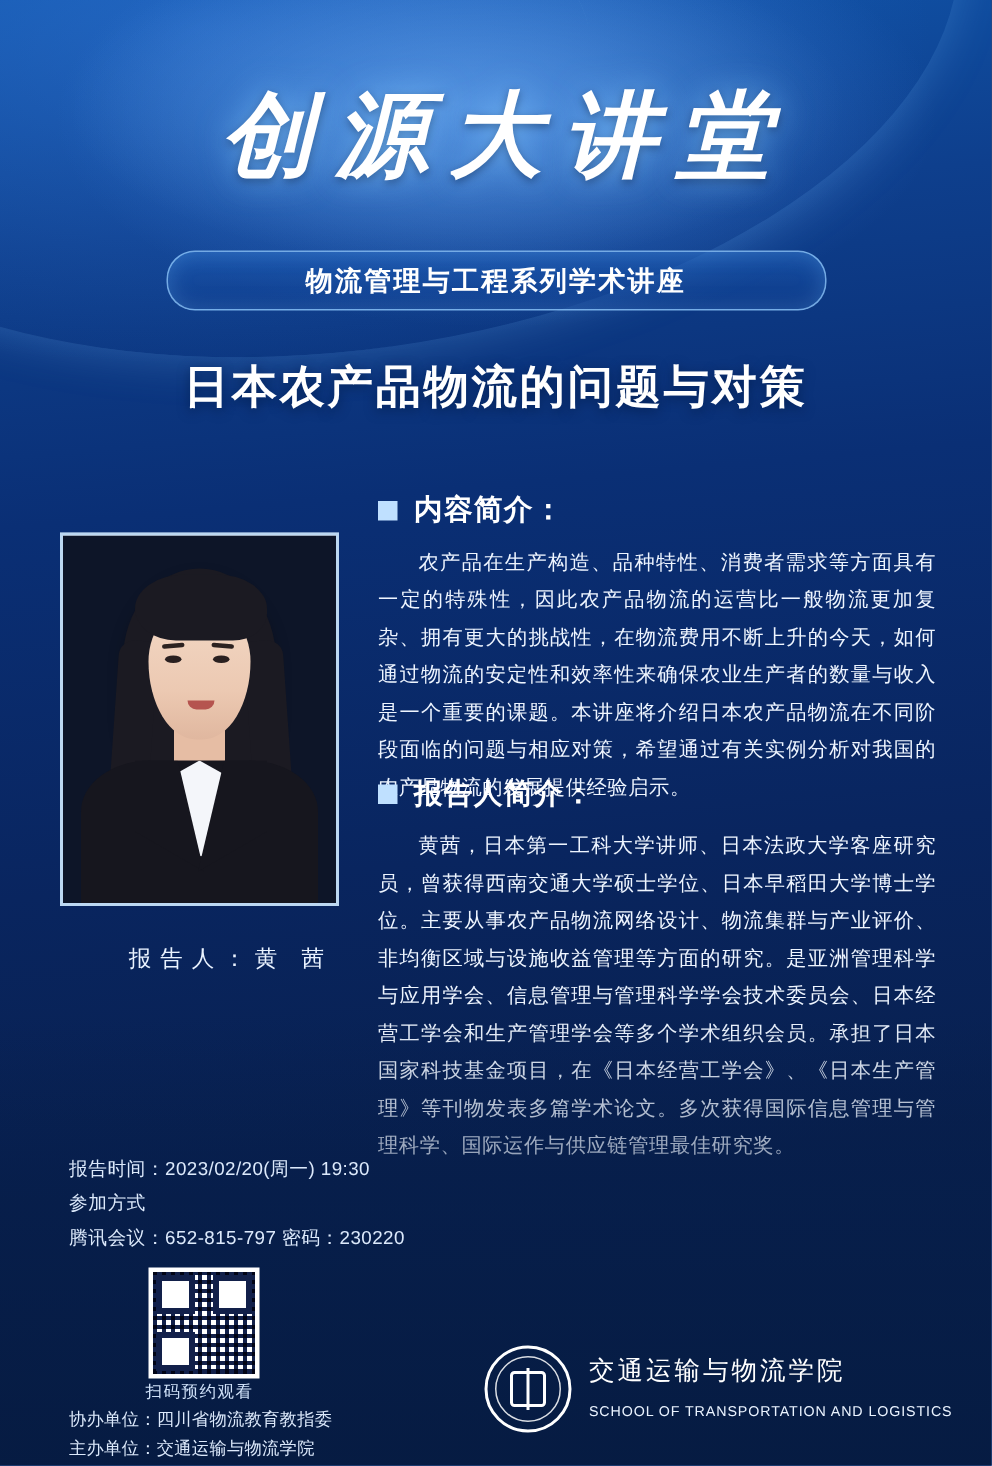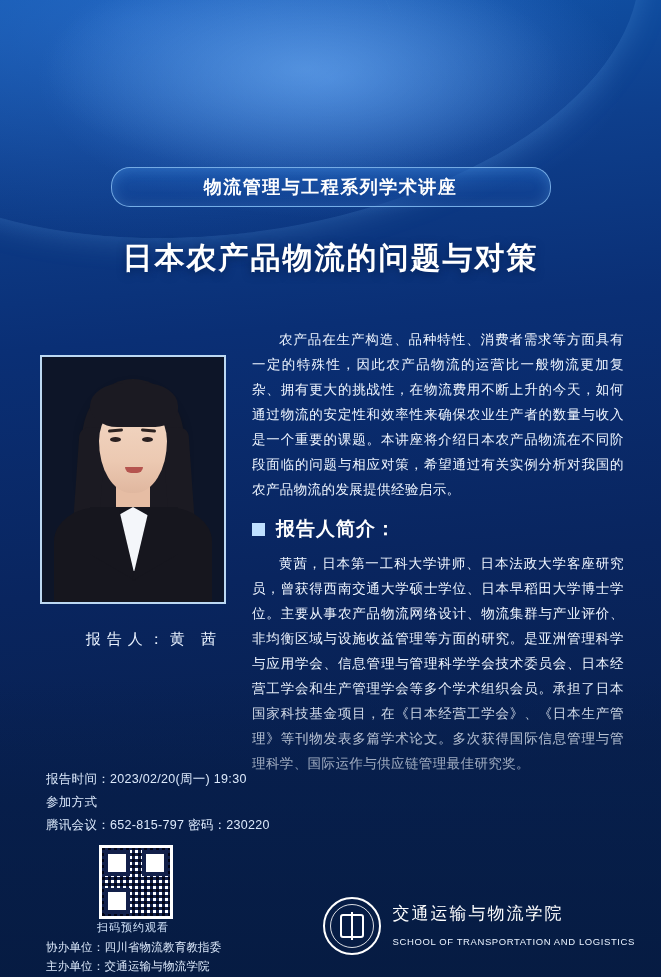--- a/index.html
+++ b/index.html
@@ -358,20 +358,21 @@
 <body>
 
 <div class="poster">
 
   <div class="glow-top"></div>
   <div class="swoosh sw1"></div>
   <div class="swoosh sw2"></div>
   <div class="swoosh sw3"></div>
   <div class="swoosh sw4"></div>
 
+  <div class="title-cn">创源大讲堂</div>
 
   <div class="subtitle-pill">物流管理与工程系列学术讲座</div>
 
   <div class="lecture-title">日本农产品物流的问题与对策</div>
 
   <div class="photo-wrap">
     <div class="photo">
       <div class="hair"></div>
       <div class="hair-side-l"></div>
       <div class="hair-side-r"></div>
@@ -386,20 +387,24 @@
       <div class="body"></div>
       <div class="shirt"></div>
       <div class="lapel-l"></div>
       <div class="lapel-r"></div>
     </div>
   </div>
 
   <div class="speaker-line">报告人：黄 茜</div>
 
   <div class="section" id="intro-section">
+    <div class="sec-head">
+      <span class="sec-square"></span>
+      <span>内容简介：</span>
+    </div>
     <div class="sec-body">农产品在生产构造、品种特性、消费者需求等方面具有一定的特殊性，因此农产品物流的运营比一般物流更加复杂、拥有更大的挑战性，在物流费用不断上升的今天，如何通过物流的安定性和效率性来确保农业生产者的数量与收入是一个重要的课题。本讲座将介绍日本农产品物流在不同阶段面临的问题与相应对策，希望通过有关实例分析对我国的农产品物流的发展提供经验启示。</div>
   </div>
 
   <div class="section" id="speaker-section">
     <div class="sec-head">
       <span class="sec-square"></span>
       <span>报告人简介：</span>
     </div>
     <div class="sec-body">黄茜，日本第一工科大学讲师、日本法政大学客座研究员，曾获得西南交通大学硕士学位、日本早稻田大学博士学位。主要从事农产品物流网络设计、物流集群与产业评价、非均衡区域与设施收益管理等方面的研究。是亚洲管理科学与应用学会、信息管理与管理科学学会技术委员会、日本经营工学会和生产管理学会等多个学术组织会员。承担了日本国家科技基金项目，在《日本经营工学会》、《日本生产管理》等刊物发表多篇学术论文。多次获得国际信息管理与管理科学、国际运作与供应链管理最佳研究奖。</div>
   </div>

